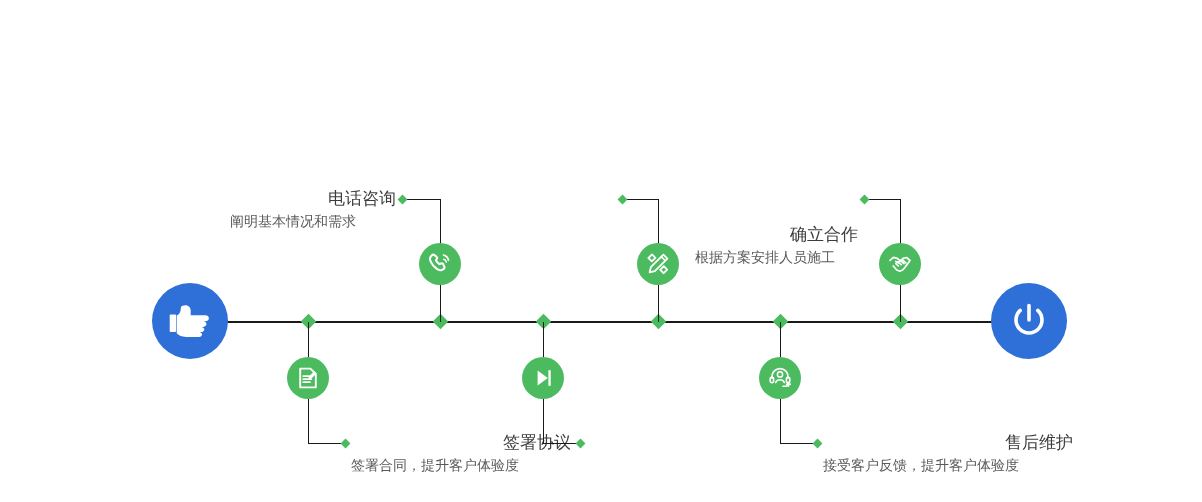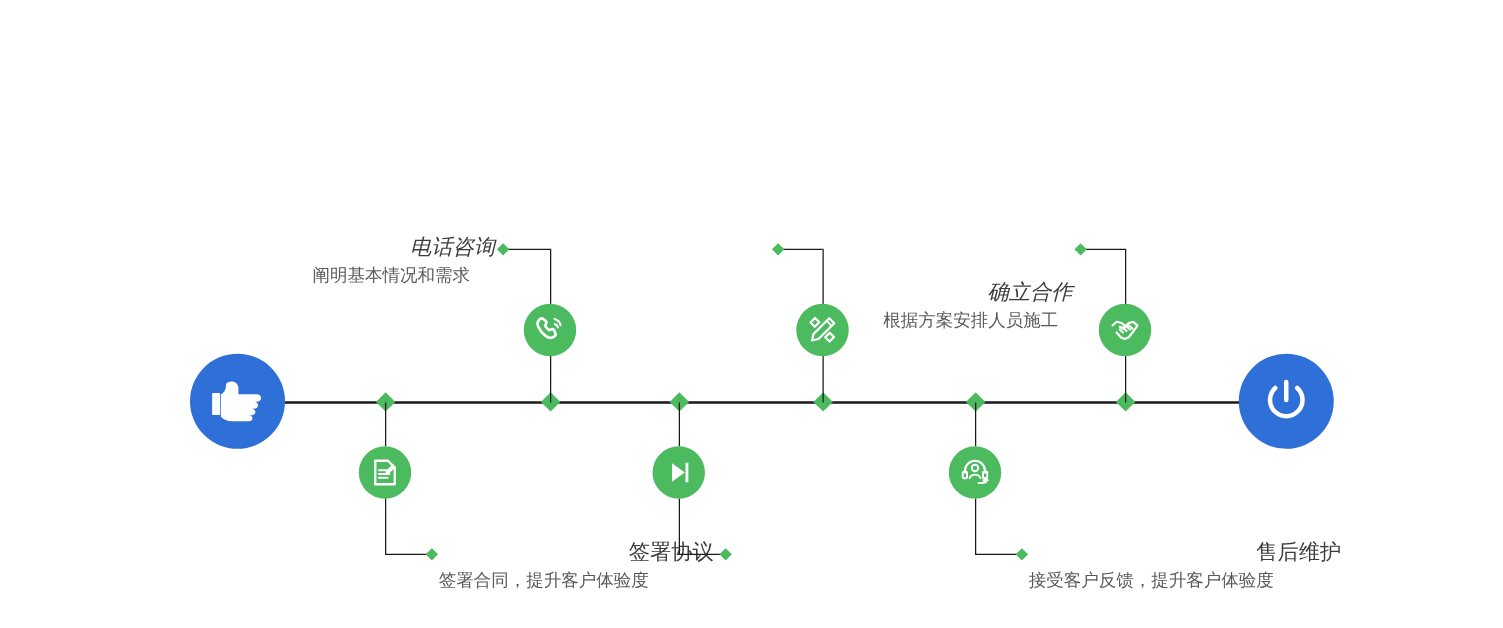--- a/index.html
+++ b/index.html
@@ -54,22 +54,22 @@
     position:absolute;width:11px;height:11px;background:#4cbb5f;
     transform:rotate(45deg);
   }
   .vline{position:absolute;width:1px;background:#1a1a1a;}
   .hline{position:absolute;height:1px;background:#1a1a1a;}
   .tipdot{position:absolute;width:7px;height:7px;background:#4cbb5f;transform:rotate(45deg);}
 
   .lbl{position:absolute;white-space:nowrap;}
   .lbl .main{font-size:17px;color:#3c3c3c;line-height:22px;}
   .lbl .sub{font-size:14px;color:#5a5a5a;line-height:20px;margin-top:2px;}
-  .lbl.top .main{text-align:right;font-style:italic;}
-  .lbl.top .sub{text-align:center;}
+  .lbl.top .main{text-align:right;}
+  .lbl.top .sub{text-align:left;}
   .lbl.bot .main{text-align:right;}
   .lbl.bot .sub{text-align:left;}
 </style>
 </head>
 <body>
 
 <div id="root">
 
 
   <div class="axis"></div>

